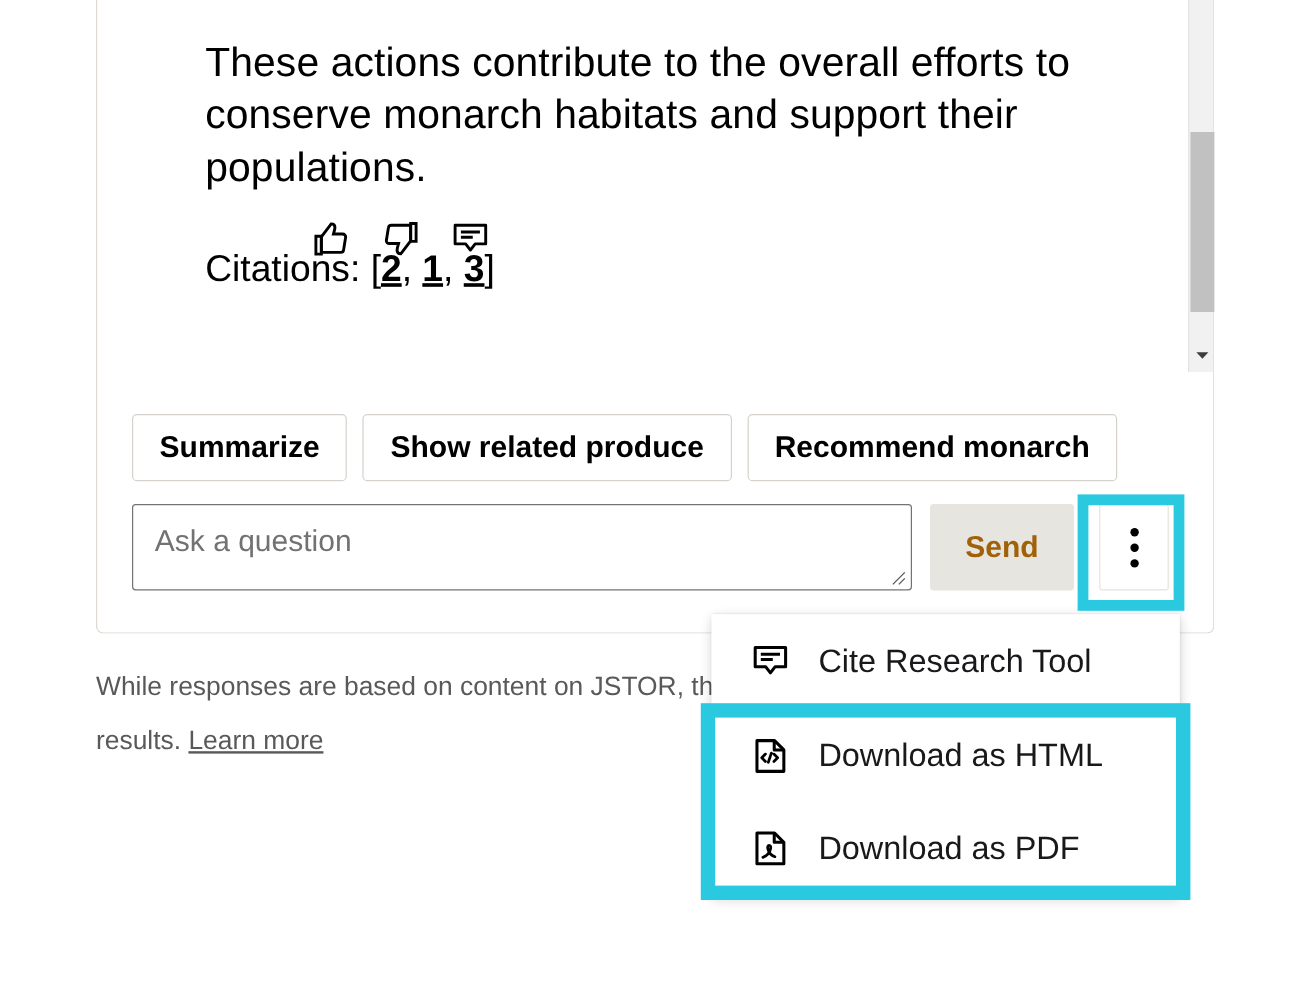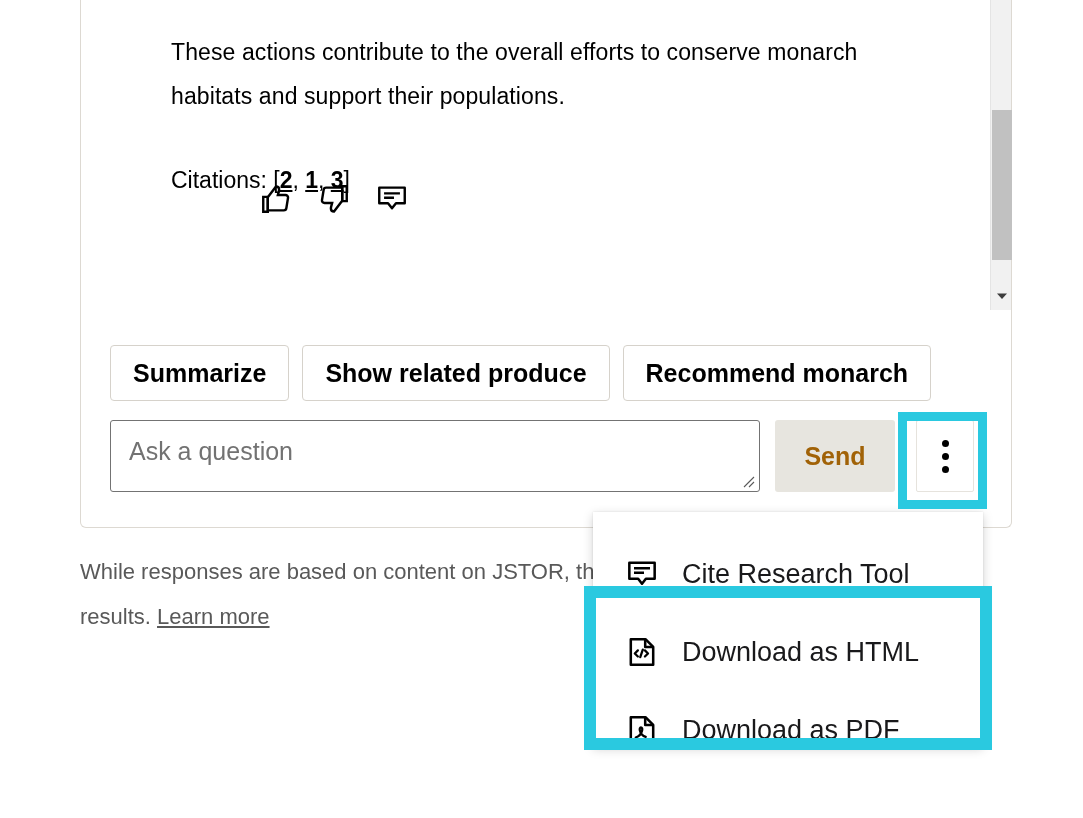--- a/index.html
+++ b/index.html
@@ -39,29 +39,29 @@
     height: 370px;
     overflow: hidden;
   }
   #message-body {
     position: absolute;
     left: 90px;
     top: 90px;
     width: 770px;
   }
   .msg-para {
-    font-size: 23px;
+    font-size: 34px;
     line-height: 44px;
     color: #000000;
     margin: 0;
     letter-spacing: 0.1px;
   }
   #citations-line {
     margin-top: 44px;
-    font-size: 23px;
+    font-size: 31px;
     line-height: 36px;
     color: #000000;
   }
   .citation-link {
     font-weight: bold;
     text-decoration: underline;
     color: #000000;
     cursor: pointer;
   }
 
@@ -249,21 +249,21 @@
     position: absolute;
     left: 593px;
     top: 512px;
     width: 390px;
     background: #ffffff;
     box-shadow: 0 3px 10px rgba(0,0,0,0.18), 0 0 2px rgba(0,0,0,0.10);
   }
   .menu-item {
     height: 78px;
     display: flex;
-    align-items: flex-end;
+    align-items: center;
     padding-left: 33px;
     cursor: pointer;
     box-sizing: border-box;
     background: #ffffff;
   }
   .menu-item + .menu-item.has-divider {
     border-top: 1px solid #c9c9c1;
   }
   .menu-icon {
     width: 32px;

